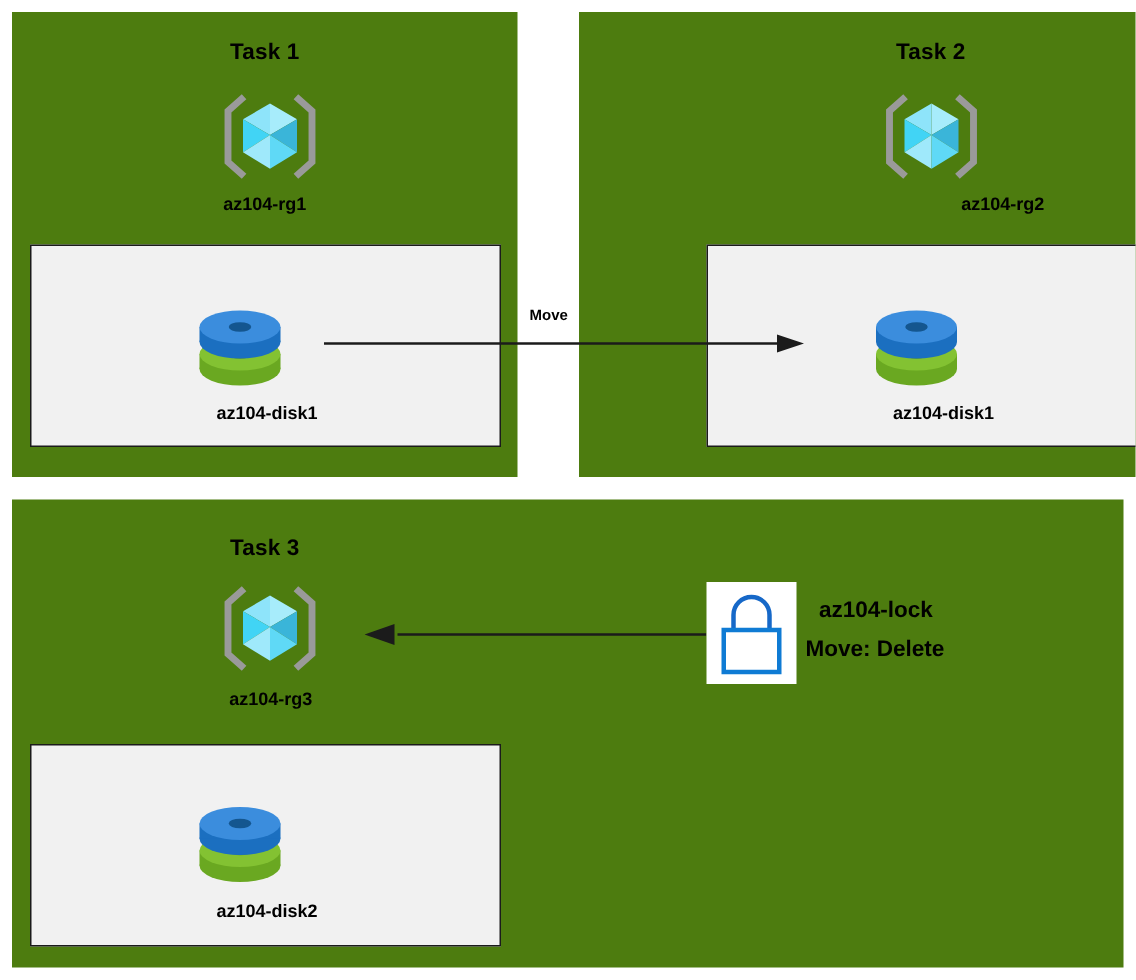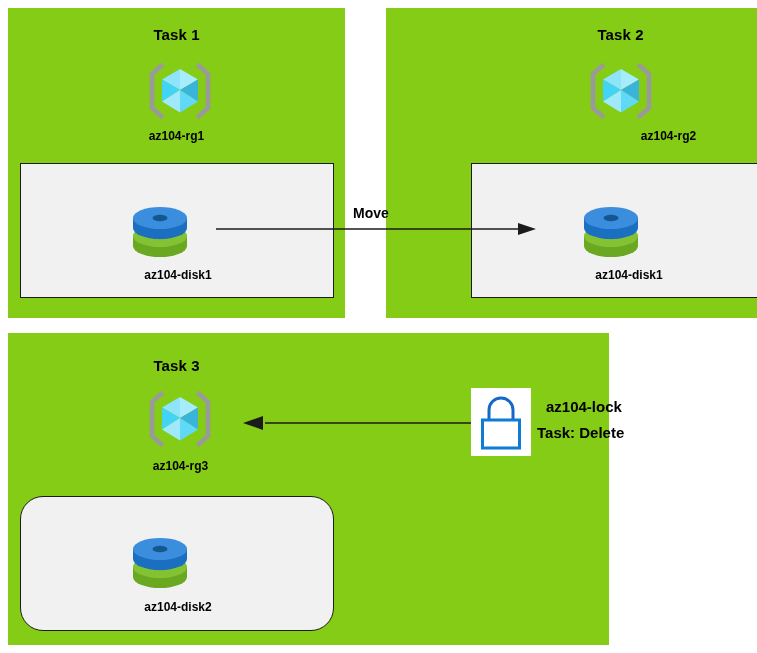--- a/index.html
+++ b/index.html
@@ -3,25 +3,25 @@
 <meta charset="utf-8">
 <style>
   html,body{margin:0;padding:0;background:#ffffff;}
   body{
     width:757px;height:653px;position:relative;overflow:hidden;
     font-family:"Liberation Sans","DejaVu Sans",sans-serif;
     color:#000000;
   }
   .panel{
     position:absolute;
-    background:#84cc16;
+    background:#4d7c0f;
   }
   #panel-task1{ left:8px;  top:8px;   width:337px; height:310px; }
   #panel-task2{ left:350px;top:8px;   width:399px; height:310px;margin-left:36px; }
-  #panel-task3{ left:8px;  top:333px; width:601px; height:312px; }
+  #panel-task3{ left:8px;  top:333px; width:741px; height:312px; }
 
   .task-title{
     position:absolute;
     font-size:15px;
     font-weight:bold;
     letter-spacing:.1px;
     text-align:center;
     white-space:nowrap;
   }
   .node-label{
@@ -47,21 +47,21 @@
     background:#f1f1f1;
     box-sizing:border-box;
   }
 
   
   .connector{ position:absolute; }
   .connector svg{ display:block; }
 
   .move-label{
     position:absolute;
-    font-size:14px;
+    font-size:10px;
     font-weight:bold;
     white-space:nowrap;
   }
 
   
   #lock-tile{
     position:absolute;
     left:471px; top:388px; width:60px; height:68px;
     background:#ffffff;
   }
@@ -178,21 +178,21 @@
       <polygon points="32,7 14,17.5 32,28" fill="#8ee4fa"></polygon>
       <polygon points="14,17.5 14,39.5 32,28" fill="#41d4f5"></polygon>
       <polygon points="50,17.5 50,39.5 32,28" fill="#3ab5d9"></polygon>
       <polygon points="14,39.5 32,50.5 32,28" fill="#9fe9fb"></polygon>
       <polygon points="50,39.5 32,50.5 32,28" fill="#5fd9f6"></polygon>
     </svg>
   </div>
 
   <div class="node-label" style="left:4px;top:126px;width:337px;">az104-rg3</div>
 
-  <div class="scope-box" style="left:12px;top:163px;width:314px;height:135px;border-radius:23px;">
+  <div class="scope-box" style="left:12px;top:163px;width:314px;height:135px;">
 
     <div class="disk-icon" style="left:107px;top:36px;">
       <svg viewBox="0 0 64 62" xmlns="http://www.w3.org/2000/svg">
         <ellipse cx="32" cy="44" rx="27" ry="11" fill="#6aa821"></ellipse>
         <rect x="5" y="34" width="54" height="10" fill="#6aa821"></rect>
         <ellipse cx="32" cy="34" rx="27" ry="11" fill="#83c232"></ellipse>
         <ellipse cx="32" cy="34" rx="7.5" ry="3.2" fill="#5d9320"></ellipse>
         <ellipse cx="32" cy="26" rx="27" ry="11" fill="#1b6fc0"></ellipse>
         <rect x="5" y="16" width="54" height="10" fill="#1b6fc0"></rect>
         <ellipse cx="32" cy="16" rx="27" ry="11" fill="#3b8ddd"></ellipse>
@@ -212,13 +212,13 @@
 </div>
 
 <div id="lock-tile">
   <svg width="60" height="68" viewBox="0 0 60 68" xmlns="http://www.w3.org/2000/svg">
     <path d="M18 32 L18 22 A12 12 0 0 1 42 22 L42 32" fill="none" stroke="#1668c8" stroke-width="3"></path>
     <rect x="11.5" y="32" width="37" height="28" fill="none" stroke="#0f7bd4" stroke-width="3"></rect>
   </svg>
 </div>
 
 <div class="lock-text" style="left:546px;top:398px;">az104-lock</div>
-<div class="lock-text" style="left:537px;top:424px;">Task: Delete</div>
+<div class="lock-text" style="left:537px;top:424px;">Move: Delete</div>
 
 </body></html>

